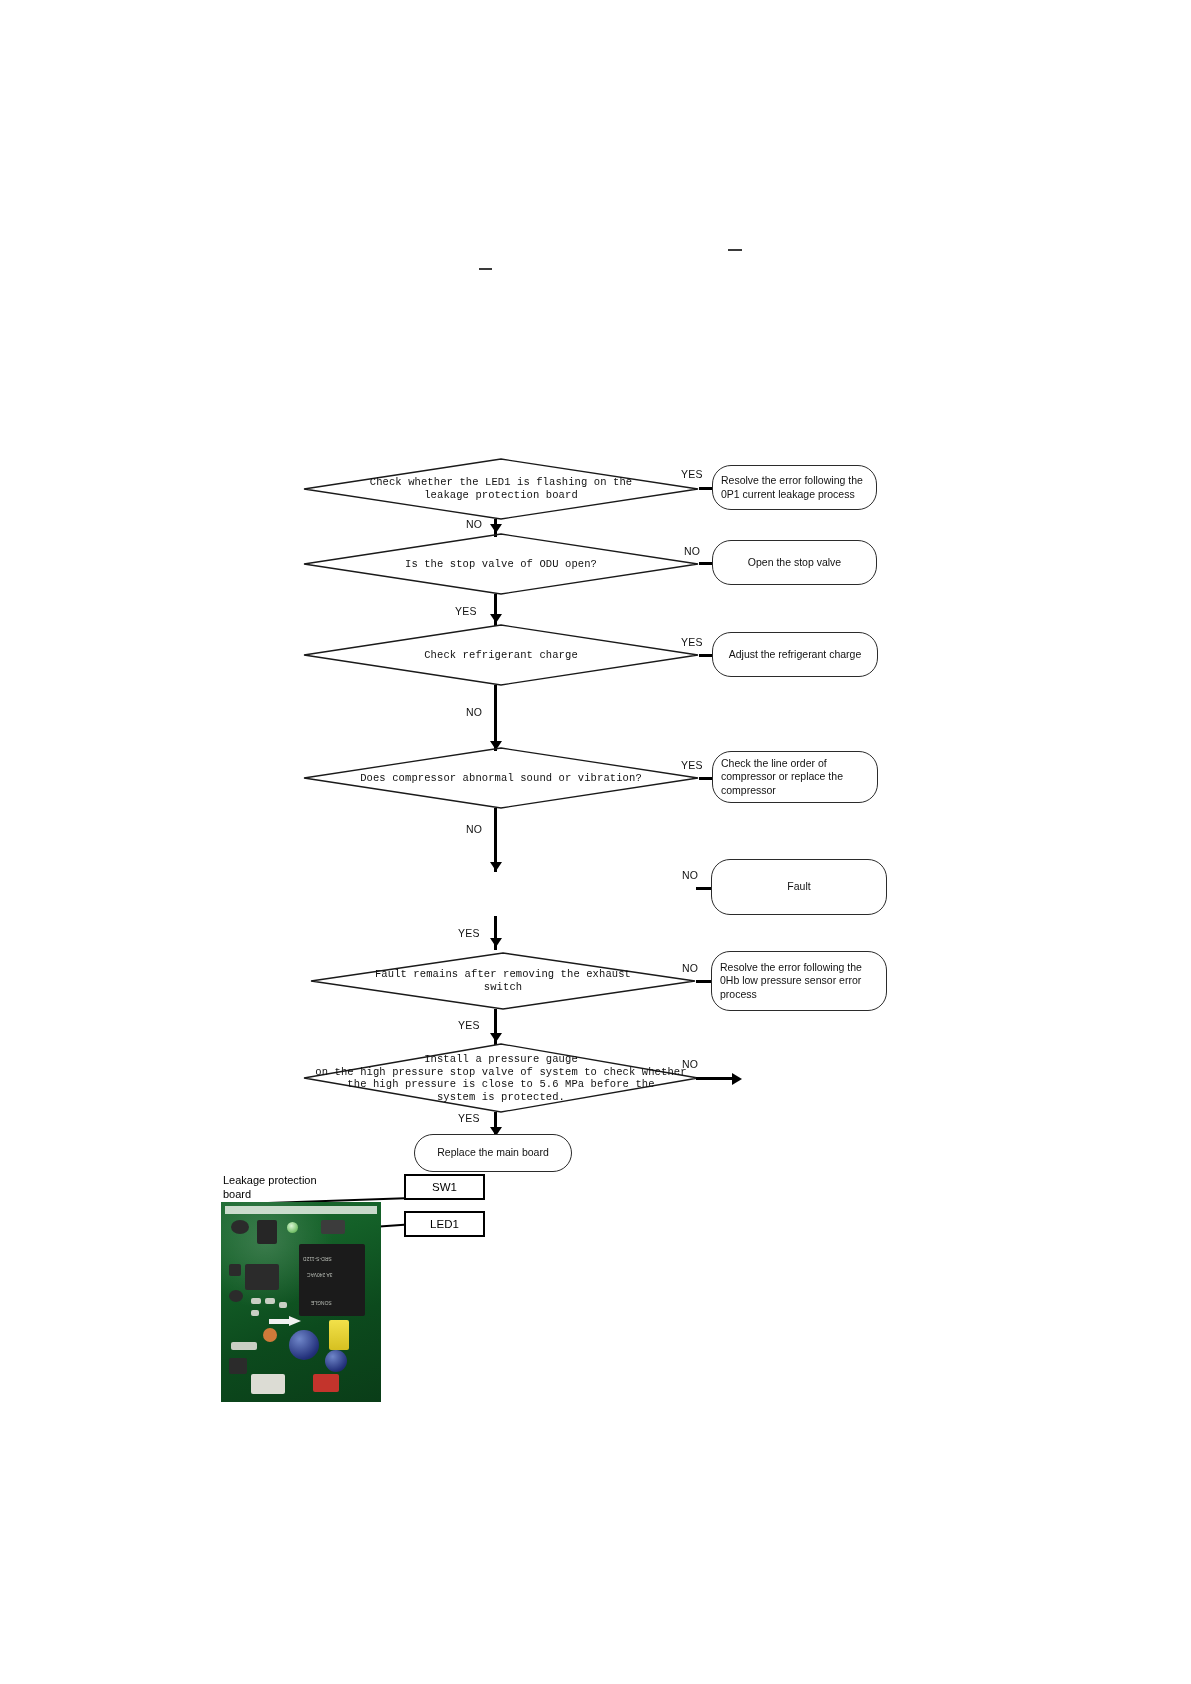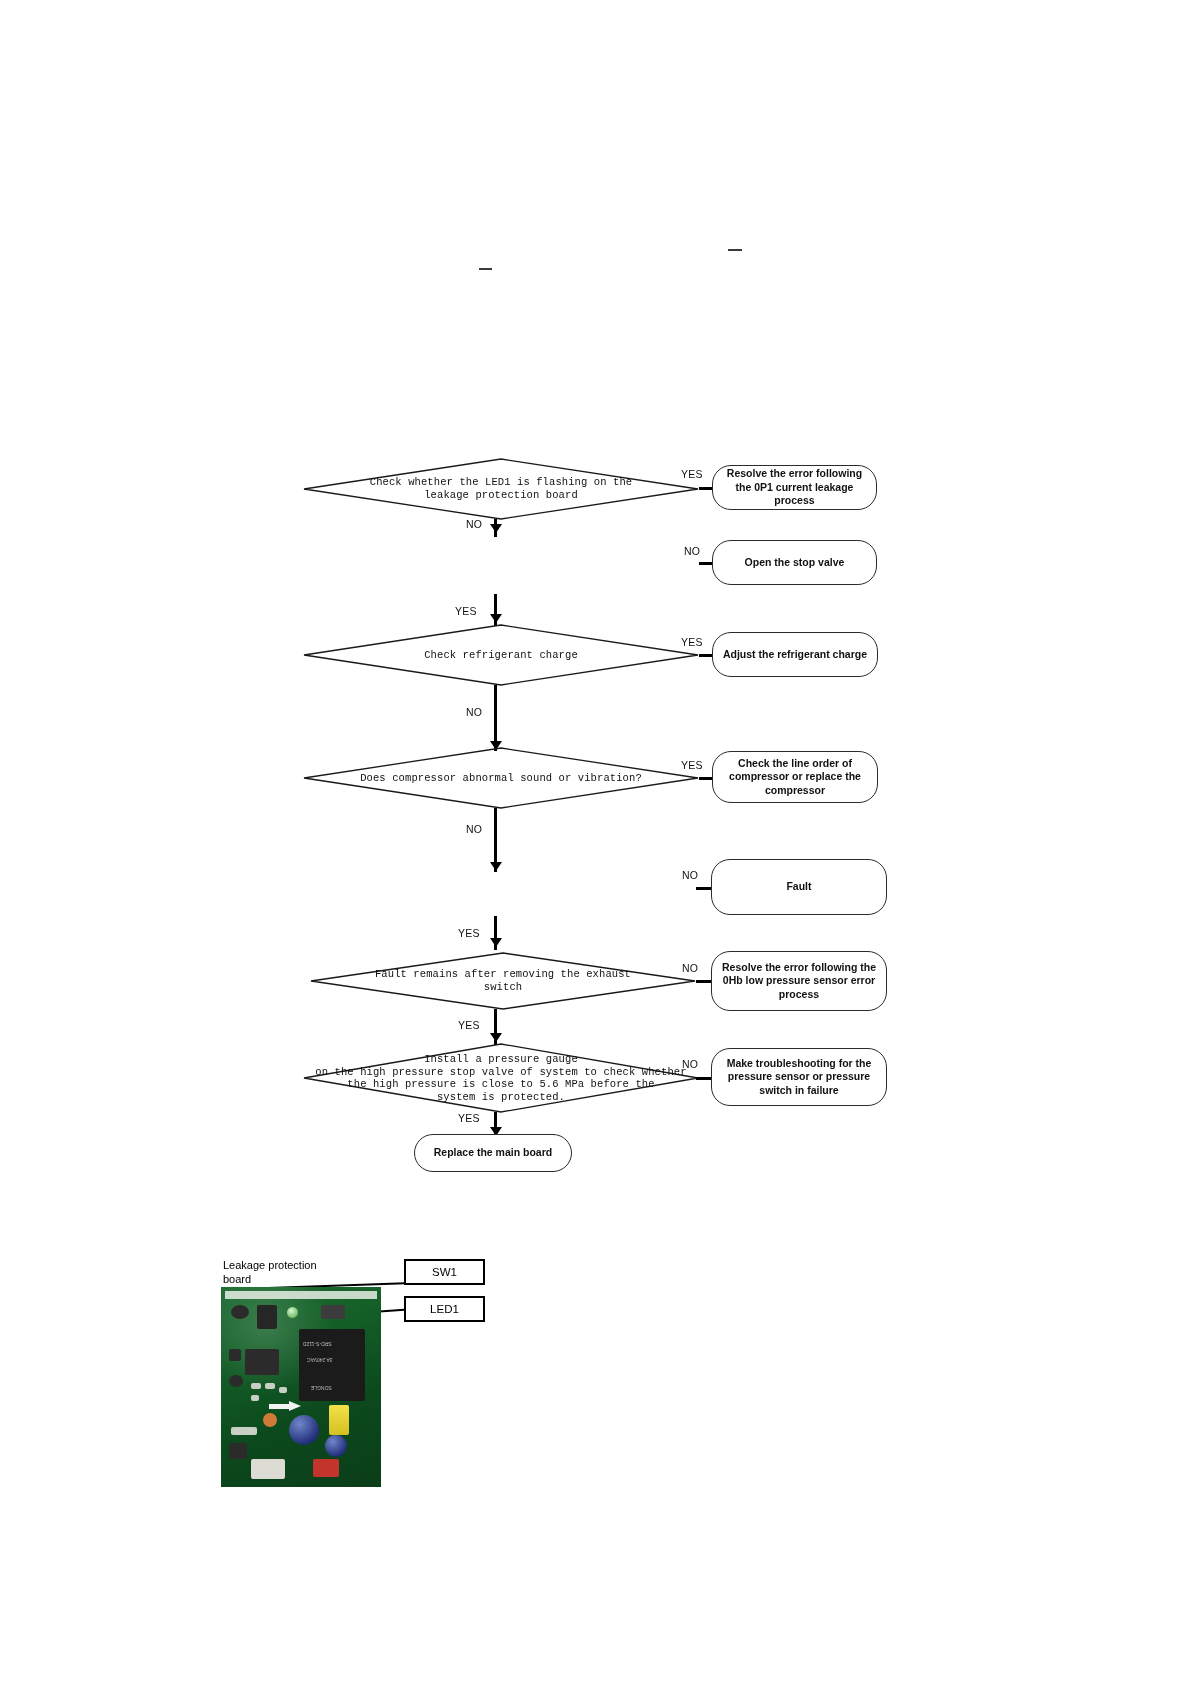--- a/index.html
+++ b/index.html
@@ -68,26 +68,25 @@
   
   .rbox {
     position: absolute;
     box-sizing: border-box;
     border: 1.3px solid #2b2b2b;
     border-radius: 19px;
     background: #ffffff;
     display: flex;
     align-items: center;
     justify-content: center;
-    text-align: center;
+    text-align: left;
     font-size: 10.5px;
     line-height: 13.5px;
     color: #111;
     padding: 4px 8px;
-    font-weight: bold;
   }
 
   
   .elabel {
     position: absolute;
     font-size: 10.5px;
     color: #111;
     white-space: nowrap;
     letter-spacing: .2px;
   }
@@ -258,20 +257,26 @@
     <div class="hline" style="left:699px; top:487px; width:36px;"></div>
     <div class="arrow-right" style="left:733px; top:482.5px;"></div>
     <div class="elabel" style="left:681px; top:468px;">YES</div>
 
     <div class="vline" style="left:494px; top:519px; width:3px; height:18px;"></div>
     <div class="arrow-down" style="left:489.5px; top:524px;"></div>
     <div class="elabel" style="left:466px; top:518px;">NO</div>
 
     <div class="rbox" style="left:712px; top:465px; width:165px; height:45px;">Resolve the error following the 0P1 current leakage process</div>
 
+    <div class="diamond" style="left:303px; top:533px; width:396px; height:62px;">
+      <svg width="396" height="62" viewBox="0 0 396 62" aria-hidden="true">
+        <polygon points="198,1 395,31 198,61 1,31" fill="none" stroke="#1a1a1a" stroke-width="1.3"></polygon>
+      </svg>
+      <div class="dtext">Is the stop valve of ODU open?</div>
+    </div>
     <div class="hline" style="left:699px; top:562px; width:36px;"></div>
     <div class="arrow-right" style="left:733px; top:557.5px;"></div>
     <div class="elabel" style="left:684px; top:545px;">NO</div>
 
     <div class="vline" style="left:494px; top:594px; width:3px; height:32px;"></div>
     <div class="arrow-down" style="left:489.5px; top:614px;"></div>
     <div class="elabel" style="left:455px; top:605px;">YES</div>
 
     <div class="rbox" style="left:712px; top:540px; width:165px; height:45px;">Open the stop valve</div>
 
@@ -343,26 +348,25 @@
 system is protected.</div>
     </div>
     <div class="hline" style="left:696px; top:1077px; width:38px;"></div>
     <div class="arrow-right" style="left:732px; top:1072.5px;"></div>
     <div class="elabel" style="left:682px; top:1058px;">NO</div>
 
     <div class="vline" style="left:494px; top:1112px; width:3px; height:24px;"></div>
     <div class="arrow-down" style="left:489.5px; top:1127px;"></div>
     <div class="elabel" style="left:458px; top:1112px;">YES</div>
 
-    <div class="rbox" style="left:711px; top:1048px; width:176px; height:58px;">Make troubleshooting for the pressure sensor or pressure switch in failure</div>
 
     <div class="rbox" style="left:414px; top:1134px; width:158px; height:38px;">Replace the main board</div>
   </div>
 
-  <div class="photo-wrap" style="left:200px; top:1249px; width:500px; height:250px;">
+  <div class="photo-wrap" style="left:200px; top:1164px; width:500px; height:250px;">
 
     <div class="caption" style="left:23px; top:10px;">Leakage protection
 board</div>
 
     <div class="leader" style="left:66px; top:40px; width:38px; transform: rotate(38deg);"></div>
     <div class="leader" style="left:68px; top:38px; width:137px; transform: rotate(-2deg);"></div>
     <div class="leader" style="left:116px; top:66px; width:92px; transform: rotate(-4deg);"></div>
 
     <div class="callout" style="left:204px; top:10px; width:81px; height:26px;">SW1</div>
     <div class="callout" style="left:204px; top:47px; width:81px; height:26px;">LED1</div>

